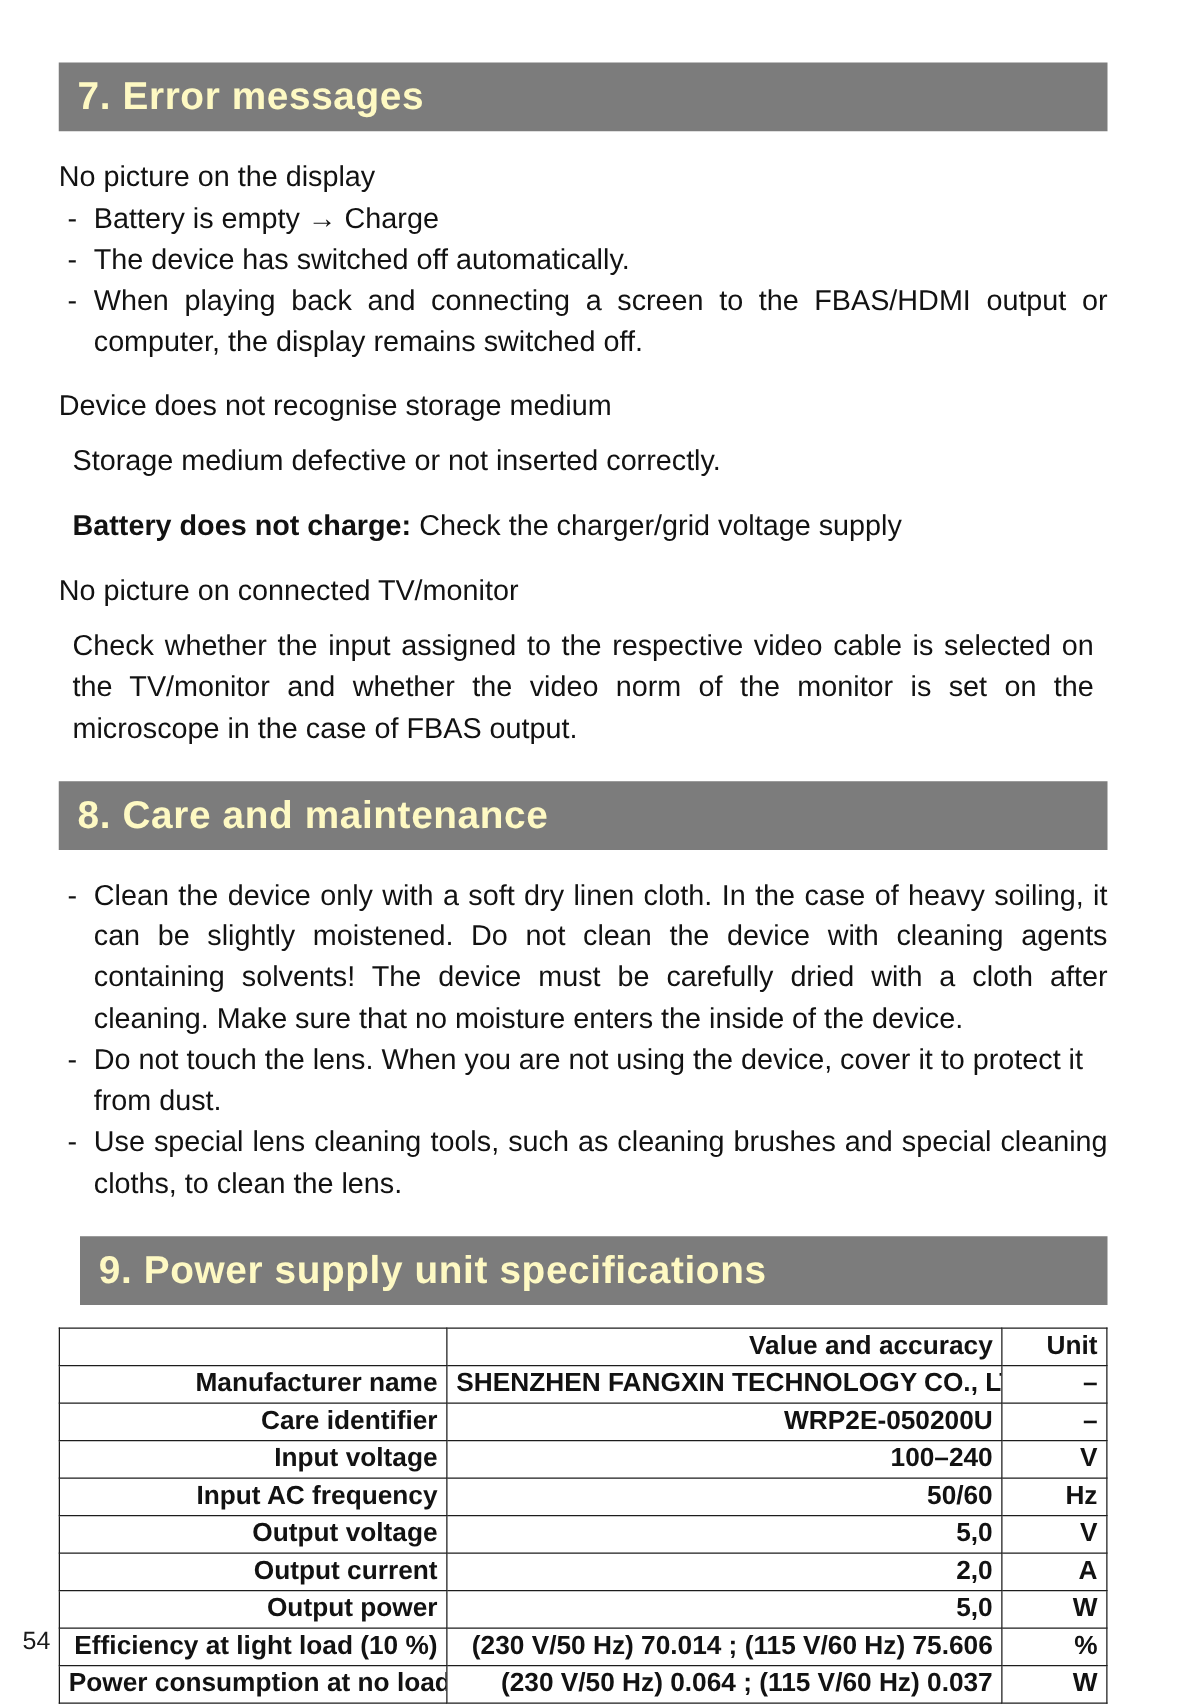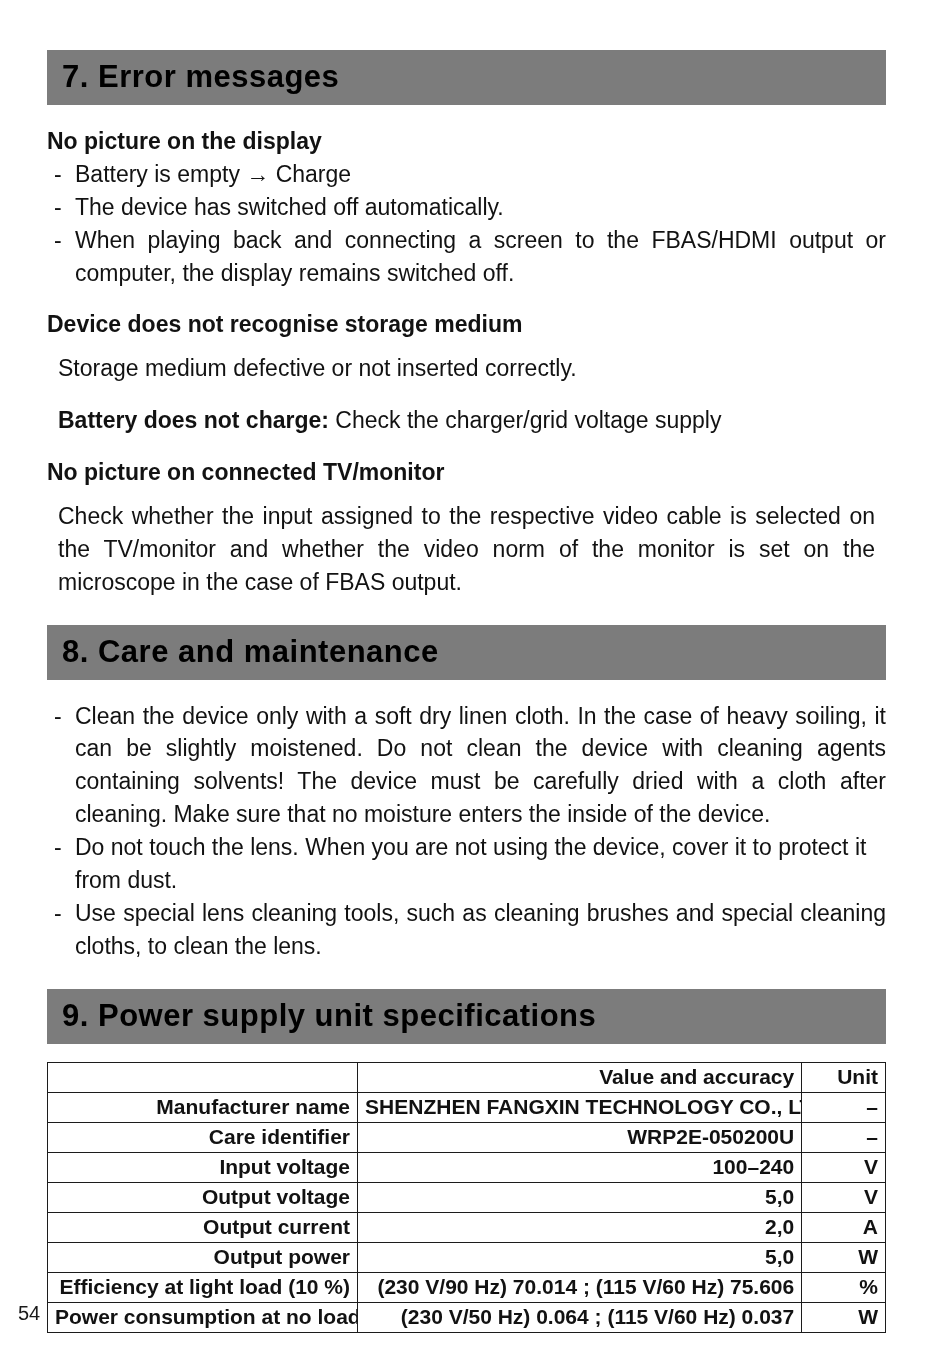--- a/index.html
+++ b/index.html
@@ -18,33 +18,33 @@
   .page {
     position: absolute;
     top: 0; left: 0;
     width: 950px;
     height: 1365px;
     box-sizing: border-box;
     padding: 50px 64px 0 47px;
   }
   .section-bar {
     background: #7c7c7c;
-    color: #000000;
+    color: #fef9c3;
     font-size: 31px;
     font-weight: bold;
     letter-spacing: 0.5px;
     padding: 9px 15px 10px 15px;
     box-sizing: border-box;
   }
   .body-text {
     font-size: 23px;
     line-height: 1.43;
   }
   .bold-head {
-    font-weight: bold;
+    font-weight: normal;
     font-size: 23px;
     line-height: 1.43;
     margin: 0;
   }
   .para {
     margin: 11px;
   }
   .justify { text-align: justify; }
   .block { margin-top: 19px; }
   .first-block { margin-top: 20px; }
@@ -56,21 +56,21 @@
   .li .marker {
     flex: 0 0 28px;
     padding-left: 7px;
     box-sizing: border-box;
   }
   .li .li-text {
     flex: 1 1 auto;
   }
   .mt-sec8 { margin-top: 26px; }
   .sec8-list { margin-top: 20px; }
-  .mt-sec9 { margin-top: 26px; }
+  .mt-sec9 { margin-top: 26px; margin-left: 17px; }
   .spec-table {
     margin-top: 18px;
     width: 100%;
     border-collapse: collapse;
     font-size: 21px;
     table-layout: fixed;
   }
   .spec-table td, .spec-table th {
     border: 1.6px solid #1c1c1c;
     padding: 2px 7px 3px 7px;
@@ -177,37 +177,42 @@
         <td>Care identifier</td>
         <td>WRP2E-050200U</td>
         <td>–</td>
       </tr>
       <tr>
         <td>Input voltage</td>
         <td>100–240</td>
         <td>V</td>
       </tr>
       <tr>
+        <td>Input AC frequency</td>
+        <td>50/60</td>
+        <td>Hz</td>
+      </tr>
+      <tr>
         <td>Output voltage</td>
         <td>5,0</td>
         <td>V</td>
       </tr>
       <tr>
         <td>Output current</td>
         <td>2,0</td>
         <td>A</td>
       </tr>
       <tr>
         <td>Output power</td>
         <td>5,0</td>
         <td>W</td>
       </tr>
       <tr>
         <td>Efficiency at light load (10 %)</td>
-        <td>(230 V/90 Hz) 70.014 ; (115 V/60 Hz) 75.606</td>
+        <td>(230 V/50 Hz) 70.014 ; (115 V/60 Hz) 75.606</td>
         <td>%</td>
       </tr>
       <tr>
         <td>Power consumption at no load</td>
         <td>(230 V/50 Hz) 0.064 ; (115 V/60 Hz) 0.037</td>
         <td>W</td>
       </tr>
     </tbody>
   </table>
 

